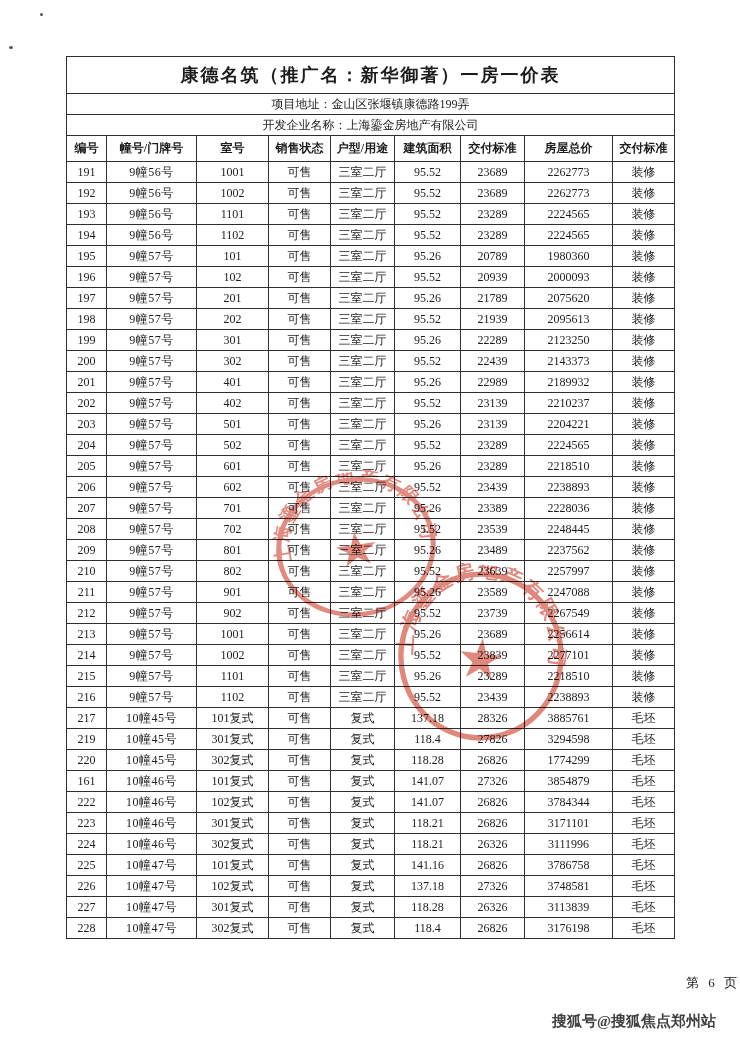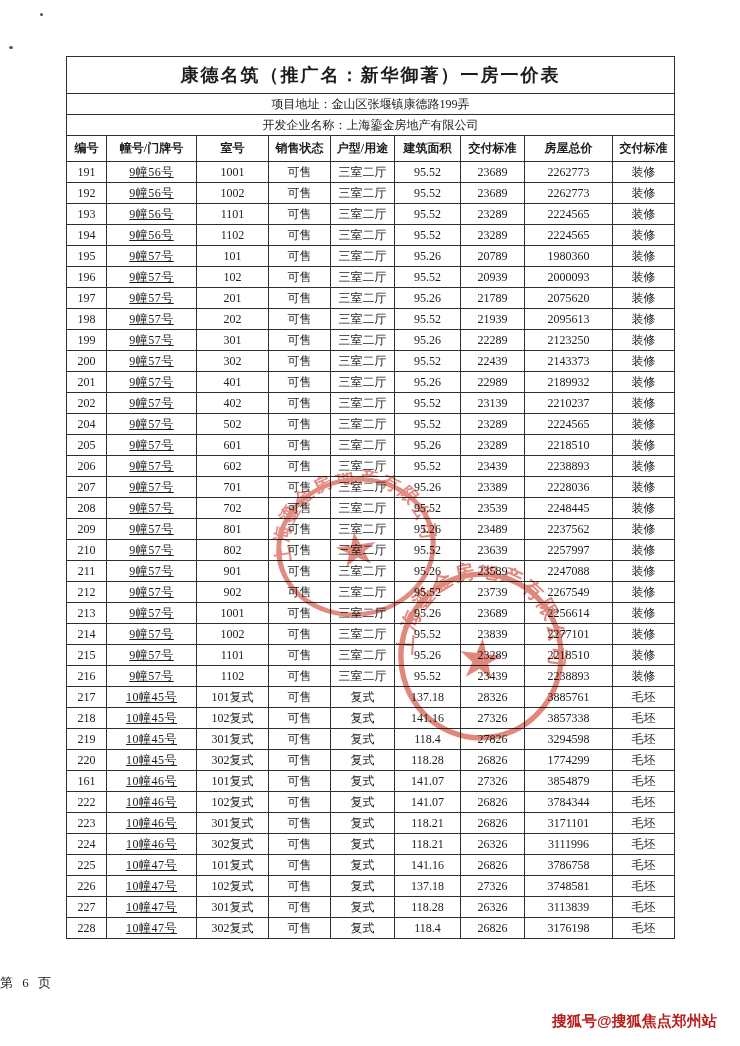--- a/index.html
+++ b/index.html
@@ -12,28 +12,28 @@
   .speck2{left:9px;top:46px;width:4px;height:3px;}
 
   .sheet{position:absolute;left:66px;top:56px;width:608px;}
   table{border-collapse:collapse;width:100%;table-layout:fixed;}
   td,th{border:1px solid #2e2e2e;text-align:center;vertical-align:middle;
         font-size:12px;padding:0;overflow:hidden;white-space:nowrap;}
   td.title{height:36px;font-size:18px;font-weight:bold;letter-spacing:2px;}
   td.sub{height:20px;font-size:12px;}
   tr.cols th{height:25px;font-weight:bold;font-size:12px;}
   tbody td{height:20px;font-size:12px;}
-  tbody td:nth-child(2){letter-spacing:0.5px;text-decoration:underline;}
-
-  .footer{position:absolute;left:0;top:974px;width:740px;text-align:left;
+  tbody td:nth-child(2){letter-spacing:0.5px;}
+
+  .footer{position:absolute;left:0;top:974px;width:740px;text-align:right;
           font-size:13px;letter-spacing:3px;color:#222;}
 
   .watermark{position:absolute;left:552px;top:1012px;width:185px;
-             font-family:Liberation Sans, sans-serif;
-             font-weight:bold;font-size:15px;color:#b91c1c;white-space:nowrap;}
+             font-family:Liberation Serif, serif;
+             font-weight:bold;font-size:15px;color:#404040;white-space:nowrap;}
 
   .stamp{position:absolute;pointer-events:none;mix-blend-mode:multiply;}
   .stamp1{left:270px;top:472px;width:172px;height:150px;transform:rotate(-8deg);}
   .stamp2{left:392px;top:565px;width:178px;height:182px;transform:rotate(6deg);}
   .stamp text{font-family:"Liberation Serif","DejaVu Serif",serif;font-weight:bold;}
 </style>
 </head>
 <body>
 
 <div class="speck speck1"></div>
@@ -201,20 +201,31 @@
           <td>9幢57号</td>
           <td>402</td>
           <td>可售</td>
           <td>三室二厅</td>
           <td>95.52</td>
           <td>23139</td>
           <td>2210237</td>
           <td>装修</td>
         </tr>
         <tr>
+          <td>203</td>
+          <td>9幢57号</td>
+          <td>501</td>
+          <td>可售</td>
+          <td>三室二厅</td>
+          <td>95.26</td>
+          <td>23139</td>
+          <td>2204221</td>
+          <td>装修</td>
+        </tr>
+        <tr>
           <td>204</td>
           <td>9幢57号</td>
           <td>502</td>
           <td>可售</td>
           <td>三室二厅</td>
           <td>95.52</td>
           <td>23289</td>
           <td>2224565</td>
           <td>装修</td>
         </tr>
@@ -352,31 +363,20 @@
         </tr>
         <tr>
           <td>217</td>
           <td>10幢45号</td>
           <td>101复式</td>
           <td>可售</td>
           <td>复式</td>
           <td>137.18</td>
           <td>28326</td>
           <td>3885761</td>
-          <td>毛坯</td>
-        </tr>
-        <tr>
-          <td>218</td>
-          <td>10幢45号</td>
-          <td>102复式</td>
-          <td>可售</td>
-          <td>复式</td>
-          <td>141.16</td>
-          <td>27326</td>
-          <td>3857338</td>
           <td>毛坯</td>
         </tr>
         <tr>
           <td>219</td>
           <td>10幢45号</td>
           <td>301复式</td>
           <td>可售</td>
           <td>复式</td>
           <td>118.4</td>
           <td>27826</td>

